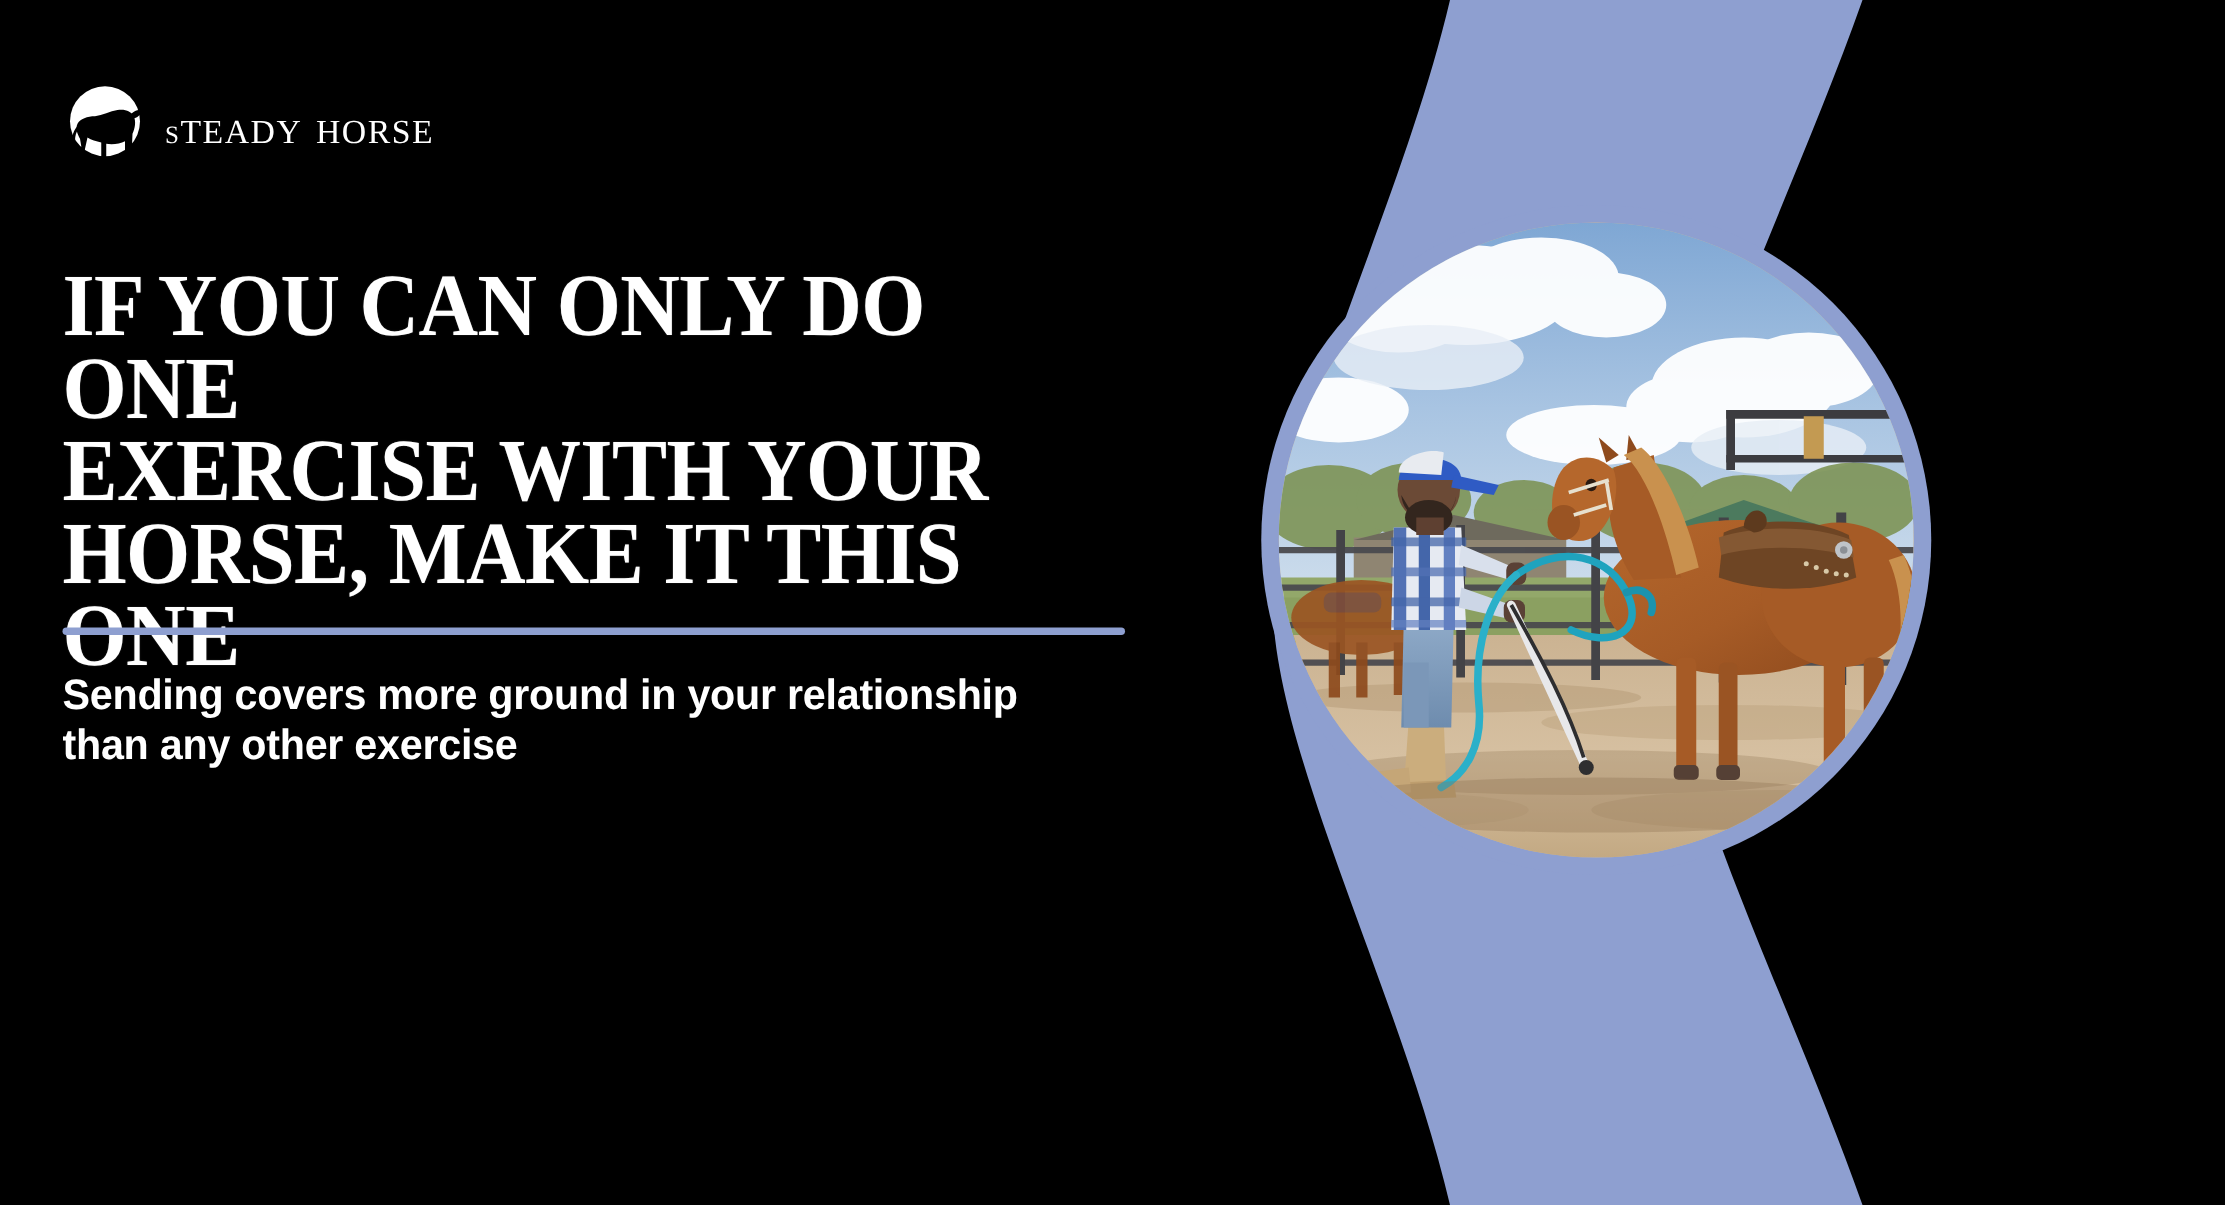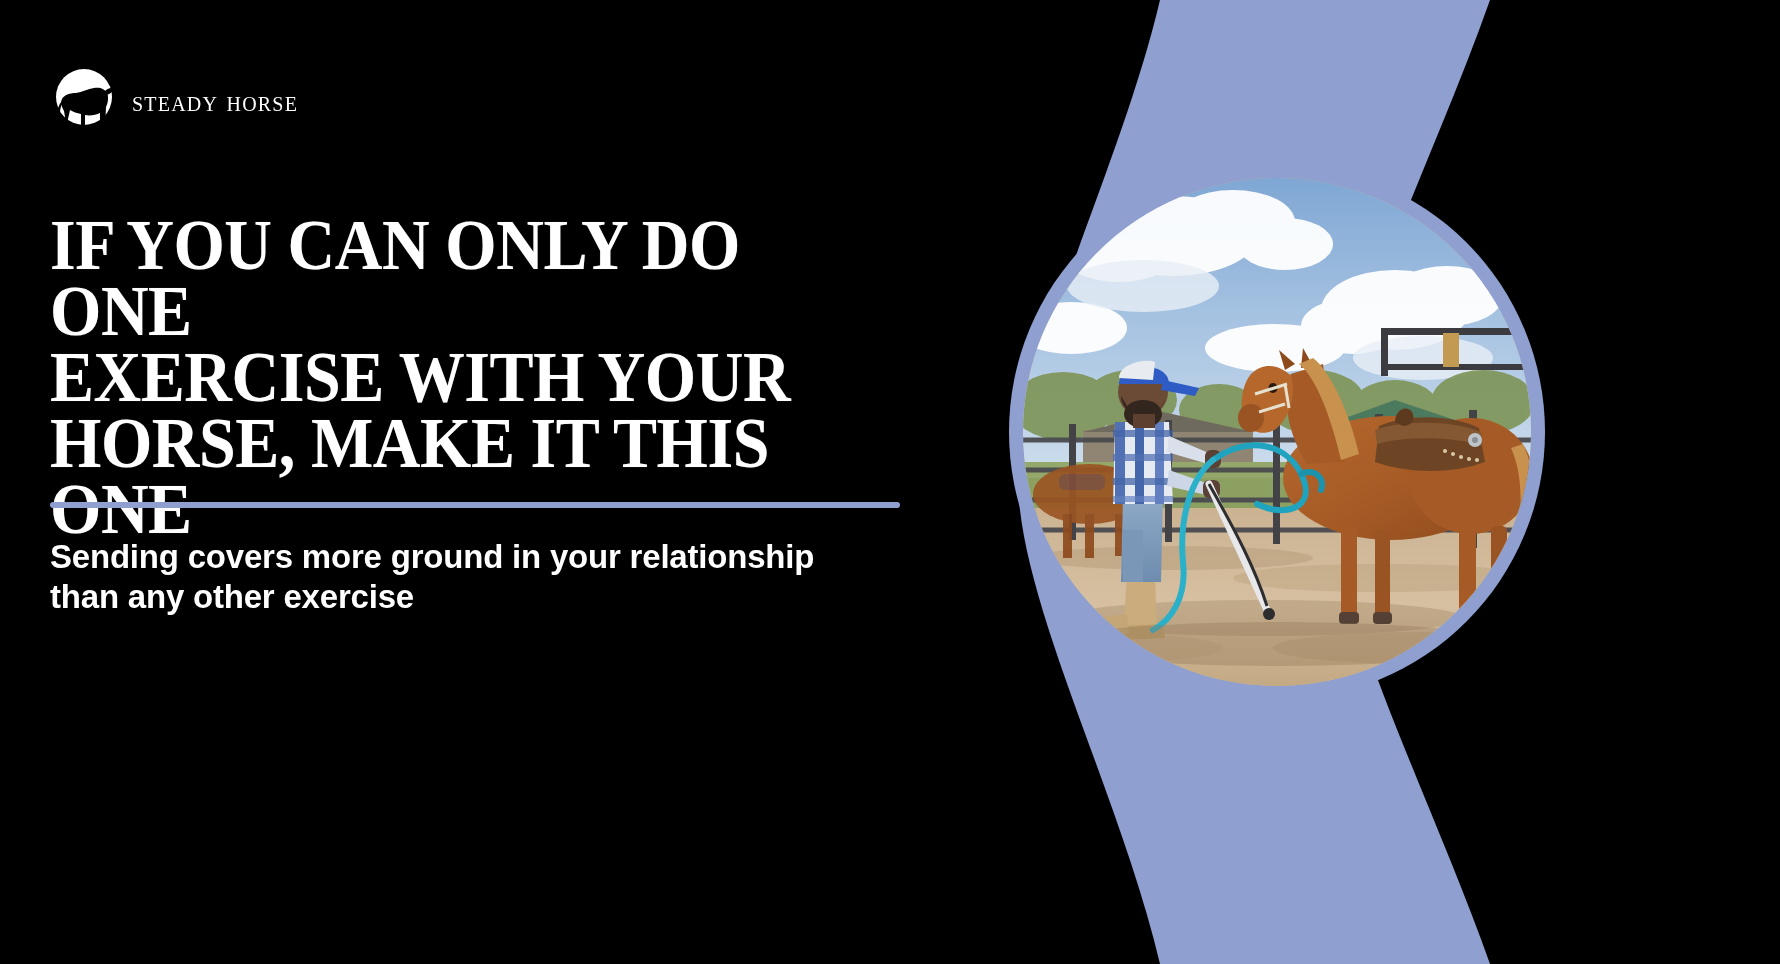--- a/index.html
+++ b/index.html
@@ -86,21 +86,21 @@
     width:68px;
     height:68px;
     position:relative;
     flex:0 0 auto;
   }
   .logo-mark svg { display:block; width:68px; height:68px; }
 
   .logo-word {
     color:#ffffff;
     font-family:"Liberation Serif", "DejaVu Serif", serif;
-    font-size:29px;
+    font-size:39px;
     letter-spacing:1.2px;
     line-height:1;
     white-space:nowrap;
     font-variant:small-caps;
     text-transform:lowercase;
   }
   .logo-word::first-letter { font-size:29px; }
 
   
   .headline {

